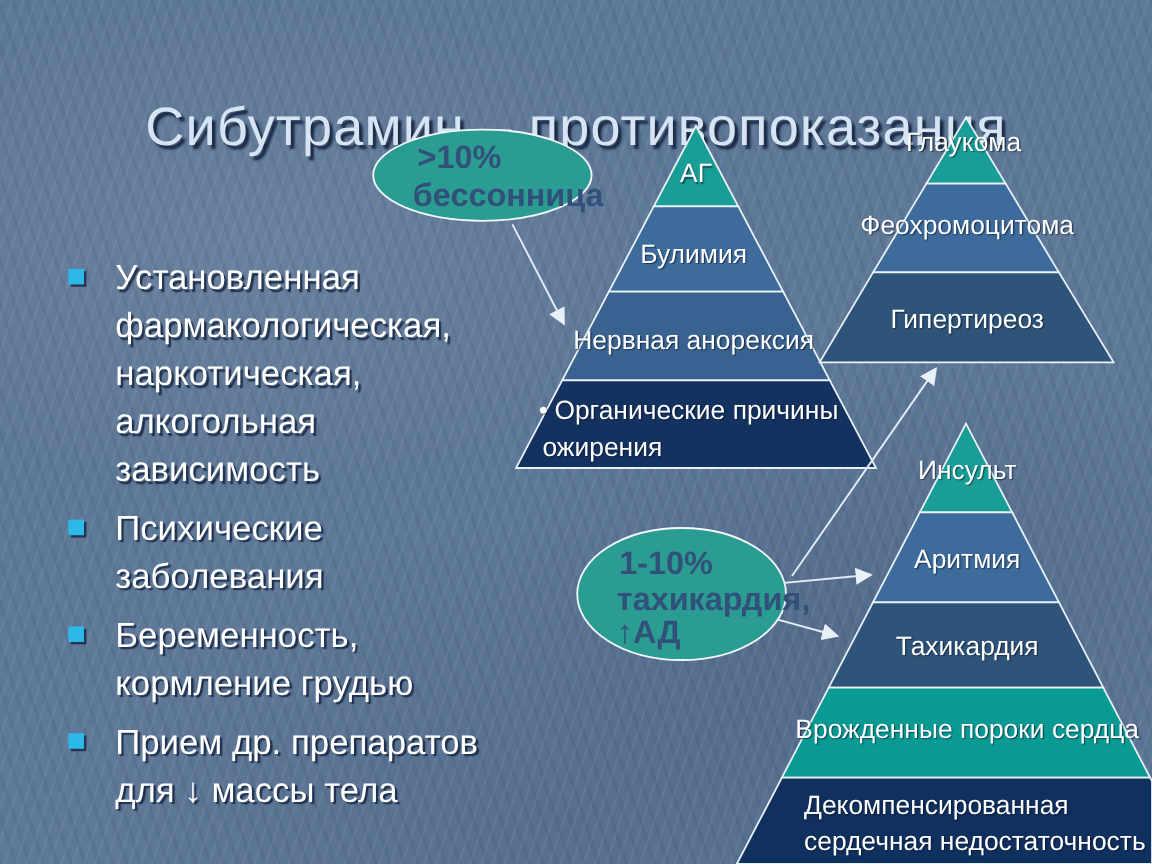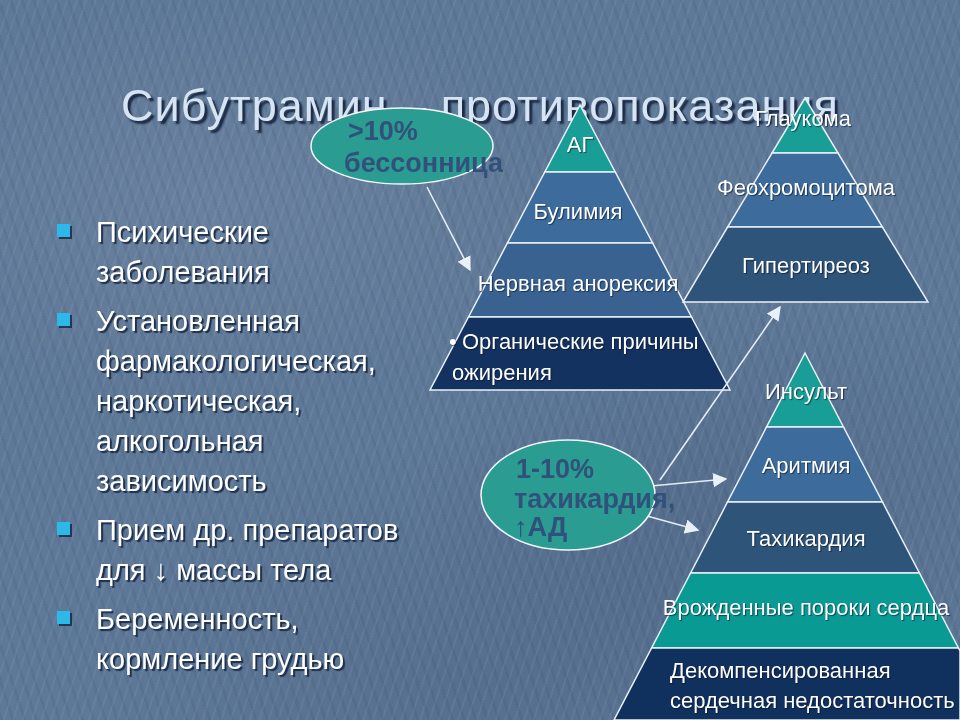--- a/index.html
+++ b/index.html
@@ -51,33 +51,33 @@
 </head>
 <body>
 
 <div class="slide">
 
   <h1 class="title">Сибутрамин – противопоказания</h1>
 
   <ul class="bullets">
     <li class="bullet-item">
       <span class="sq"></span>
+      <span class="bt">Установленная фармакологическая, наркотическая, алкогольная зависимость</span>
+    </li>
+    <li class="bullet-item">
+      <span class="sq"></span>
       <span class="bt">Психические заболевания</span>
     </li>
     <li class="bullet-item">
       <span class="sq"></span>
-      <span class="bt">Установленная фармакологическая, наркотическая, алкогольная зависимость</span>
+      <span class="bt">Беременность, кормление грудью</span>
     </li>
     <li class="bullet-item">
       <span class="sq"></span>
       <span class="bt">Прием др. препаратов для ↓ массы тела</span>
-    </li>
-    <li class="bullet-item">
-      <span class="sq"></span>
-      <span class="bt">Беременность, кормление грудью</span>
     </li>
   </ul>
 
   <svg class="diagram" width="960" height="720" viewBox="0 0 960 720">
     <defs>
       <marker id="ah" viewBox="0 0 10 10" refX="9" refY="5" markerWidth="9" markerHeight="9" orient="auto-start-reverse">
         <path d="M0,0 L10,5 L0,10 z" fill="#e9f1f8"></path>
       </marker>
     </defs>
 

